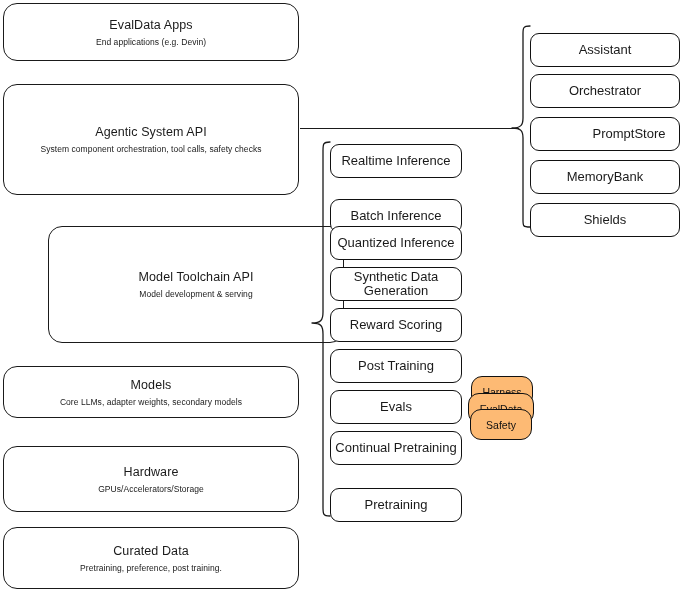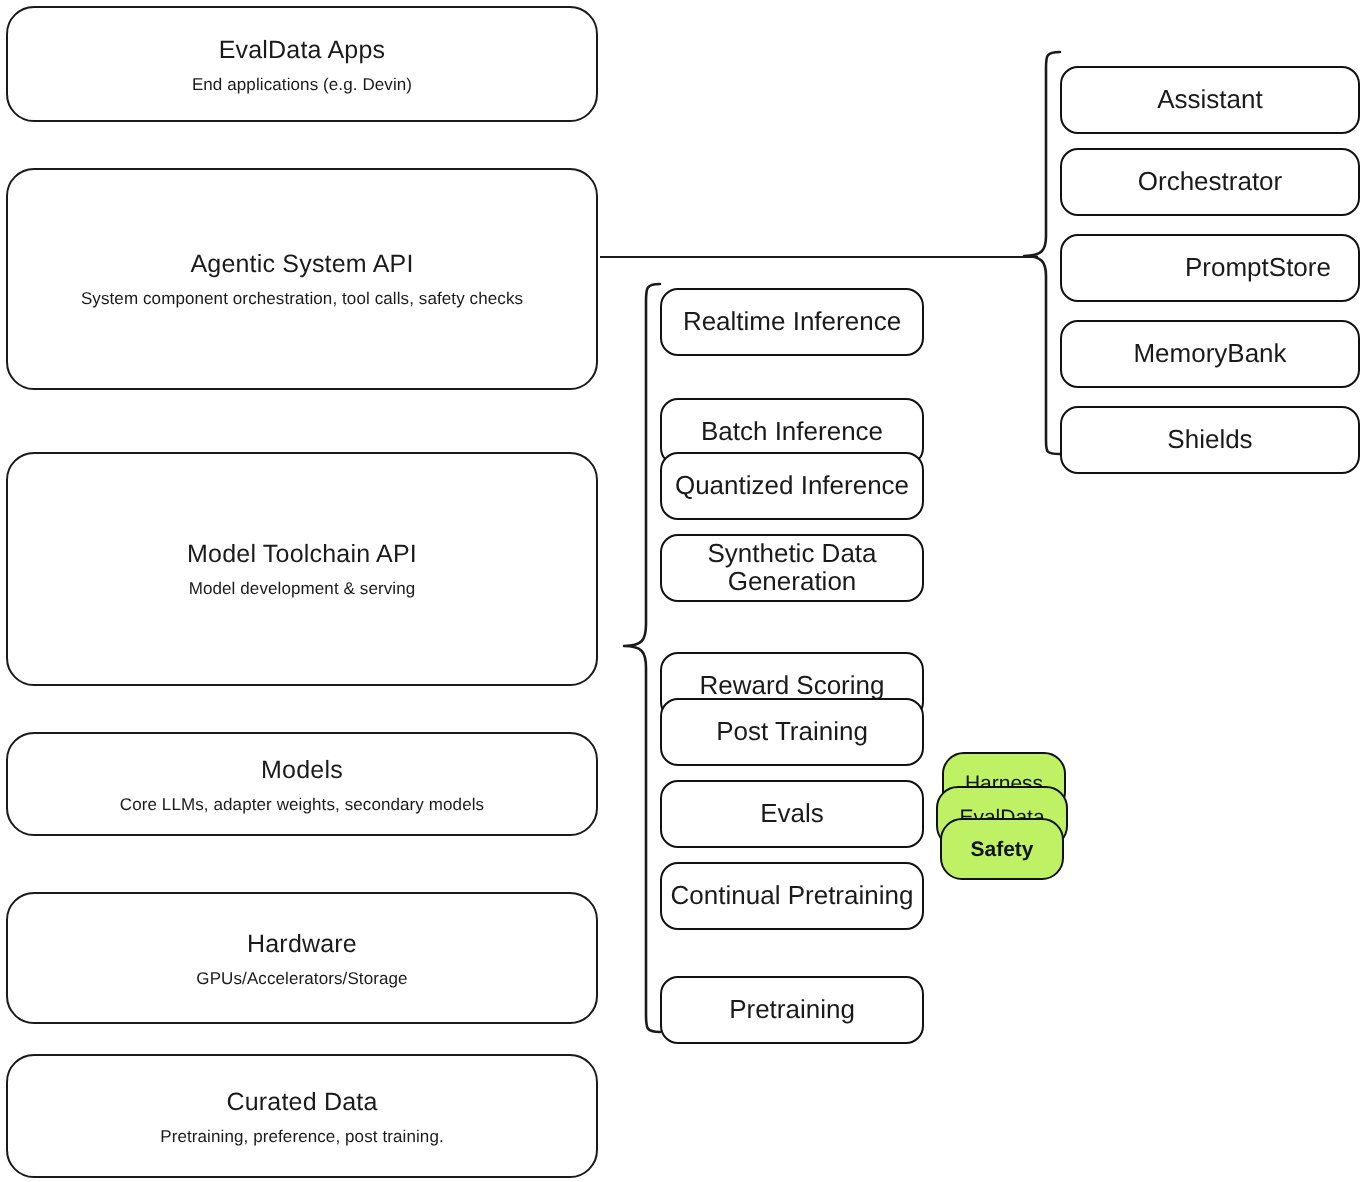--- a/index.html
+++ b/index.html
@@ -67,21 +67,21 @@
   }
   .cap-right {
     left: 530px;
     width: 150px;
   }
 
   
   .tag-pill {
     position: absolute;
     box-sizing: border-box;
-    background: #bef264;
+    background: #fdba74;
     border: 1.4px solid #111111;
     border-radius: 11px;
     height: 31px;
     display: flex;
     align-items: center;
     justify-content: center;
     font-size: 10.5px;
     line-height: 12px;
     color: #111111;
     white-space: nowrap;
@@ -112,21 +112,21 @@
   <div class="box layer-box" style="top:3px; height:58px;">
     <div class="layer-title">EvalData Apps</div>
     <div class="layer-sub">End applications (e.g. Devin)</div>
   </div>
 
   <div class="box layer-box" style="top:84px; height:111px;">
     <div class="layer-title">Agentic System API</div>
     <div class="layer-sub">System component orchestration, tool calls, safety checks</div>
   </div>
 
-  <div class="box layer-box" style="top:226px; height:117px;">
+  <div class="box layer-box" style="top:226px; height:117px;margin-left:45px;">
     <div class="layer-title">Model Toolchain API</div>
     <div class="layer-sub">Model development &amp; serving</div>
   </div>
 
   <div class="box layer-box" style="top:366px; height:52px;">
     <div class="layer-title">Models</div>
     <div class="layer-sub">Core LLMs, adapter weights, secondary models</div>
   </div>
 
   <div class="box layer-box" style="top:446px; height:66px;">
@@ -152,23 +152,23 @@
   <div class="box cap-box cap-right" style="top:203px;">Shields</div>
 
   <svg class="brace" style="left:311px; top:140px; width:20px; height:378px;" viewBox="0 0 20 378">
     <path d="M19 2 C12 2 12 4 12 11 L12 172 C12 180 10 183 1 183 C10 183 12 186 12 194 L12 367 C12 374 12 376 19 376"></path>
   </svg>
 
   <div class="box cap-box cap-mid" style="top:144px;">Realtime Inference</div>
   <div class="box cap-box cap-mid" style="top:199px;">Batch Inference</div>
   <div class="box cap-box cap-mid" style="top:226px;">Quantized Inference</div>
   <div class="box cap-box cap-mid" style="top:267px;">Synthetic Data Generation</div>
-  <div class="box cap-box cap-mid" style="top:308px;margin-top:18px;">Reward Scoring</div>
+  <div class="box cap-box cap-mid" style="top:308px;">Reward Scoring</div>
   <div class="box cap-box cap-mid" style="top:349px;">Post Training</div>
   <div class="box cap-box cap-mid" style="top:390px;">Evals</div>
   <div class="box cap-box cap-mid" style="top:431px;">Continual Pretraining</div>
   <div class="box cap-box cap-mid" style="top:488px;">Pretraining</div>
 
   <div class="tag-pill" style="left:471px; top:376px; width:62px;">Harness</div>
   <div class="tag-pill" style="left:468px; top:393px; width:66px;">EvalData</div>
-  <div class="tag-pill" style="left:470px; top:409px; width:62px;font-weight:bold;">Safety</div>
+  <div class="tag-pill" style="left:470px; top:409px; width:62px;">Safety</div>
 
 </div>
 
 </body></html>

